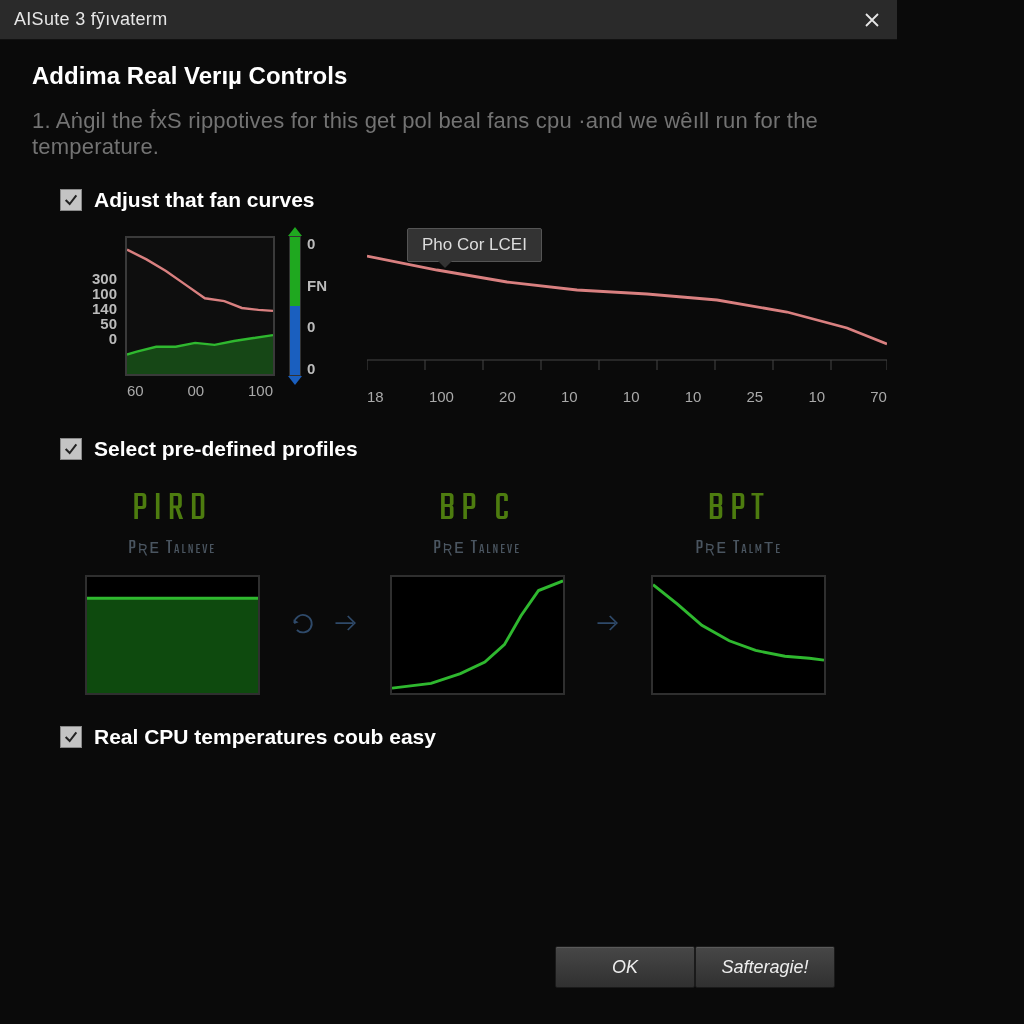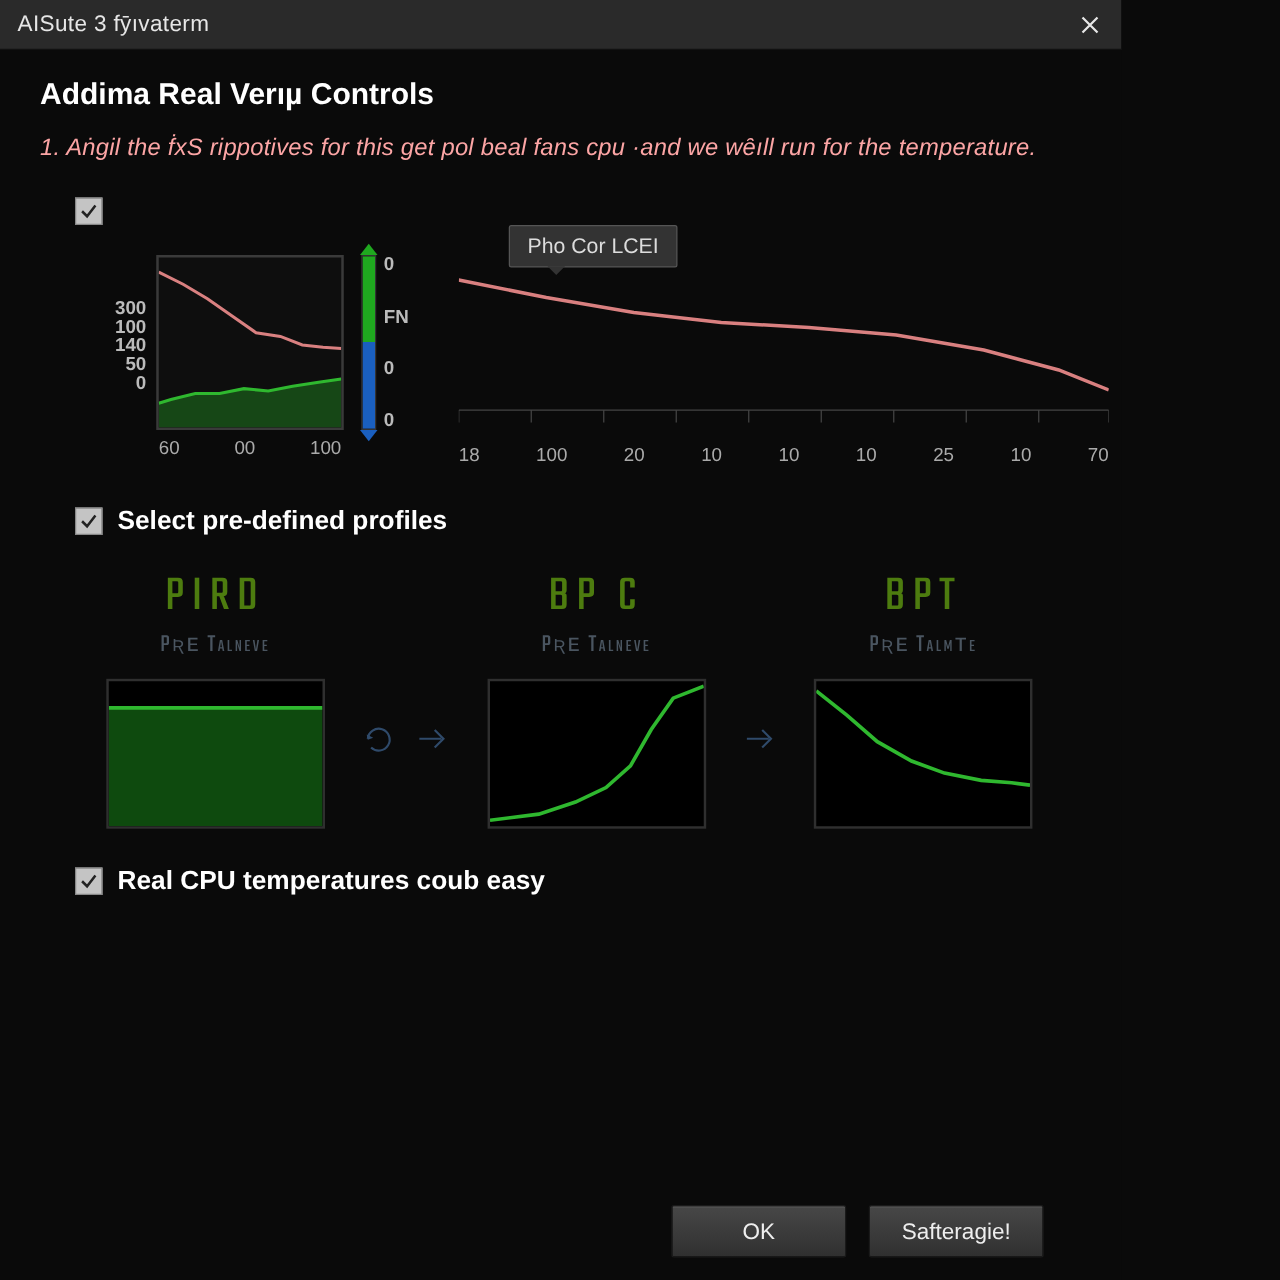--- a/index.html
+++ b/index.html
@@ -31,23 +31,22 @@
   .content {
     flex: 1; padding: 22px 32px 0 32px;
     display: flex; flex-direction: column;
     color: #f0f0f0;
   }
   .heading {
     font-size: 24px; font-weight: 600; color: #fff;
     margin-bottom: 18px;
   }
   .instruction {
-    font-size: 19px; color: #fca5a5; margin-bottom: 24px;
+    font-size: 22px; color: #737373; margin-bottom: 24px;
     letter-spacing: .2px;
-    font-style: italic;
   }
   .cb-row {
     display: flex; align-items: center; gap: 12px;
     margin: 4px 0 14px 28px;
   }
   .checkbox {
     width: 22px; height: 22px;
     background: #c4c4c4; border: 1px solid #888;
     display: inline-flex; align-items: center; justify-content: center;
     cursor: pointer;
@@ -94,21 +93,21 @@
   .scale-bar::before { top: -10px; border-bottom: 9px solid #1fa81f; }
   .scale-bar::after { bottom: -10px; border-top: 9px solid #1a5fbf; }
   .scale-lbls {
     display: flex; flex-direction: column; justify-content: space-between;
     height: 140px; font-size: 15px; color: #bbb; font-weight: 600;
   }
   .scale-lbls span { line-height: 1; }
 
   .big-chart-wrap { flex: 1; position: relative; margin-top: -24px; }
   .tooltip {
-    position: absolute; top: 0; left: 40px;
+    position: absolute; top: 16px; left: 40px;
     background: #333; border: 1px solid #555;
     padding: 6px 14px; font-size: 17px; color: #ddd;
     border-radius: 2px;
   }
   .tooltip::after {
     content: ""; position: absolute; top: 100%; left: 30px;
     border: 7px solid transparent; border-top-color: #333;
   }
   .big-chart {
     width: 520px; height: 132px; margin-top: 38px;
@@ -153,22 +152,22 @@
     width: 30px; height: 120px; margin-top: 70px;
     display: flex; align-items: center; justify-content: center;
     color: #2f4a6a;
   }
   .arrow svg { width: 28px; height: 28px; }
 
   
   .footer {
     margin-top: auto;
     height: 78px;
-    display: flex; justify-content: flex-end; align-items: flex-end;
-    gap: 18px; padding: 0 30px 18px 0;
+    display: flex; justify-content: flex-end; align-items: flex-start;
+    padding: 0 30px 18px 0; font-style: italic;
   }
   .btn {
     min-width: 140px; height: 42px;
     background: linear-gradient(#474747,#303030);
     border: 1px solid #1a1a1a;
     box-shadow: inset 0 1px 0 #5a5a5a;
     color: #eee; font-size: 18px;
     display: flex; align-items: center; justify-content: center;
     cursor: pointer; border-radius: 2px;
   }
@@ -191,20 +190,21 @@
 
     <div class="heading">Addima Real Verıµ Controls</div>
     <div class="instruction">1. Aṅgil the ḟxS rippotives for this get pol beal fans cpu ·and we wȇıll run for the temperature.</div>
 
     <div class="cb-row">
       <span class="checkbox">
         <svg viewBox="0 0 24 24">
             <path d="M4 12 L10 18 L20 5"></path>
           </svg>
       </span>
+      <span class="cb-label">Adjust that fan curves</span>
     </div>
 
     <div class="row1">
       <div class="mini-left">
         <div class="ylabels">
           <span>300</span>
           <span>100</span>
           <span>140</span>
           <span>50</span>
           <span>0</span>

